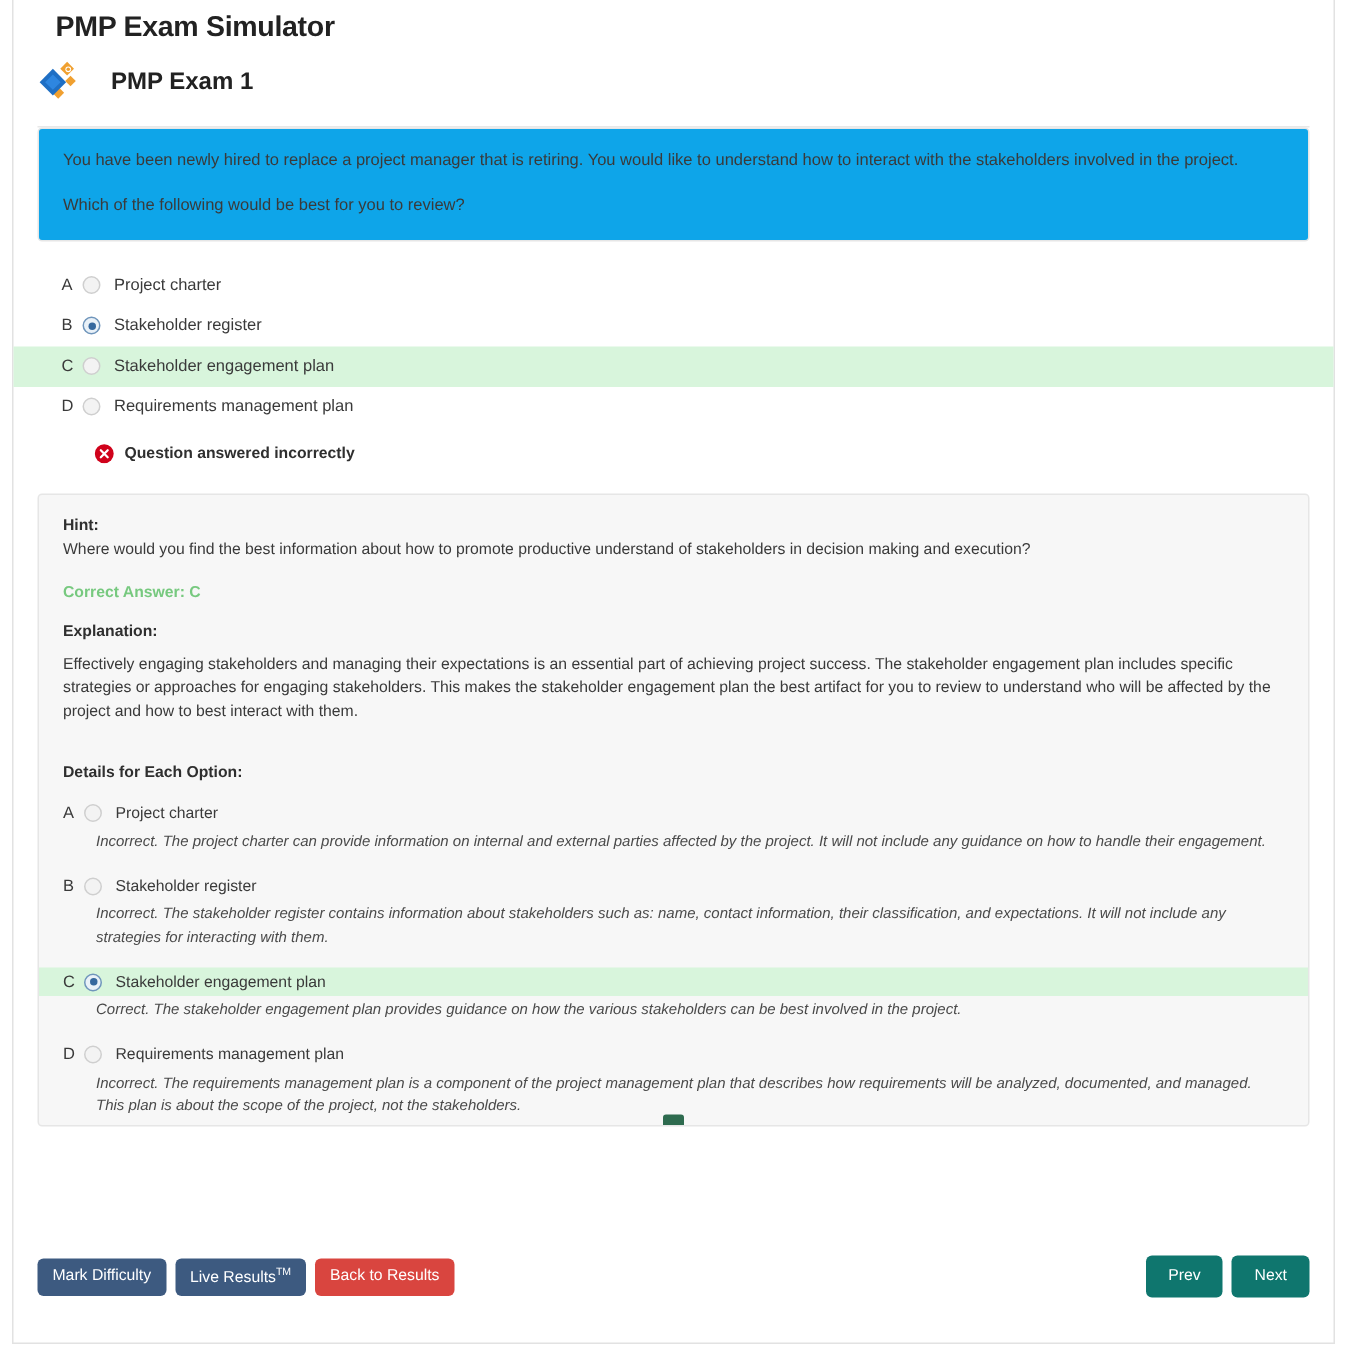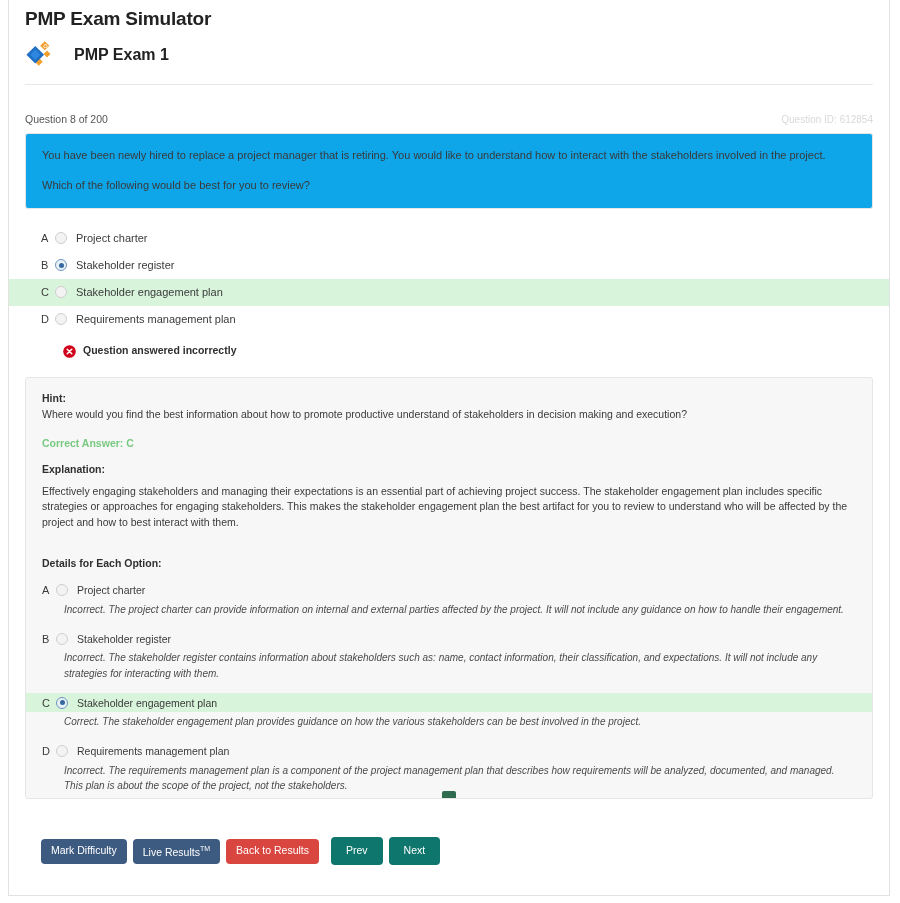--- a/index.html
+++ b/index.html
@@ -25,21 +25,21 @@
     border-right: 1px solid #e2e2e2;
     border-bottom: 1px solid #e2e2e2;
     box-sizing: border-box;
   }
 
   
   .app-title {
     font-size: 19px;
     font-weight: bold;
     color: #222222;
-    margin: 8px 0 0 16px;
+    margin: 8px 0 0 28px;
     letter-spacing: -0.2px;
   }
   .exam-row {
     display: flex;
     align-items: center;
     margin: 8px 0 0 16px;
     height: 34px;
     gap: 14px;
   }
   .brand-logo {
@@ -218,26 +218,26 @@
     width: 14px;
     height: 7px;
     margin-left: -7px;
     background: #2e6b4f;
     border-radius: 2px 2px 0 0;
   }
 
   
   .footer {
     position: absolute;
-    left: 16px; right: 0;
+    left: 0; right: 0;
     bottom: 30px;
     padding: 0 16px;
     display: flex;
     align-items: center;
-    justify-content: flex-start;
+    justify-content: space-between;
     box-sizing: border-box;
   }
   .btn-group { display: flex; }
   .btn {
     font-family: "Liberation Sans", sans-serif;
     font-size: 10.5px;
     color: #ffffff;
     border: none;
     border-radius: 4px;
     padding: 6px 10px;
@@ -269,24 +269,20 @@
         <circle cx="20.5" cy="6.2" r="1.2" fill="#f0a030"></circle>
         <rect x="4.0" y="8.5" width="12.5" height="12.5" transform="rotate(45 10.25 14.75)" fill="#1f6fc4"></rect>
         <rect x="6.6" y="11.1" width="7.3" height="7.3" transform="rotate(45 10.25 14.75)" fill="#2e86e0"></rect>
       </svg>
     </span>
     <span class="exam-name">PMP Exam 1</span>
   </div>
 
   <div class="header-rule"></div>
 
-  <div class="q-meta">
-    <span class="q-counter">Question 8 of 200</span>
-    <span class="q-id">Question ID: 612854</span>
-  </div>
 
   <div class="stem-box">
     <p>You have been newly hired to replace a project manager that is retiring. You would like to understand how to interact with the stakeholders involved in the project.</p>
     <p>Which of the following would be best for you to review?</p>
   </div>
 
   <div class="options">
 
     <div class="option-row">
       <span class="opt-letter">A</span>

